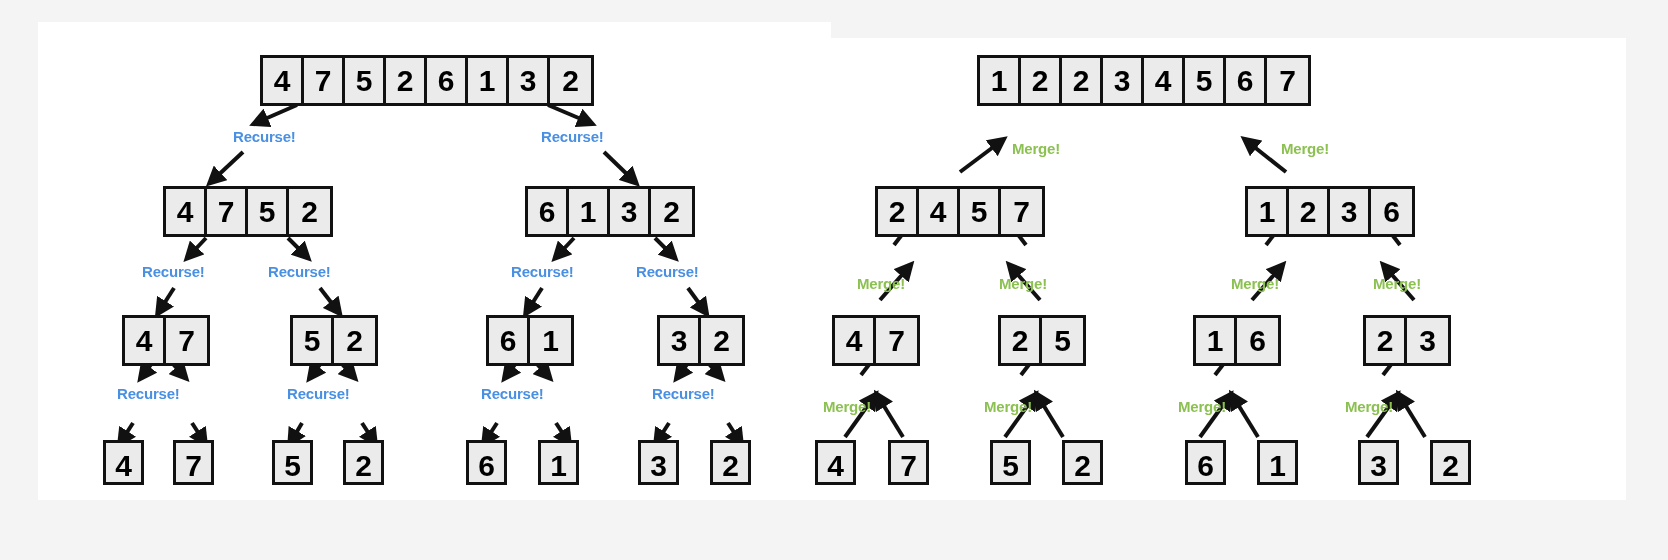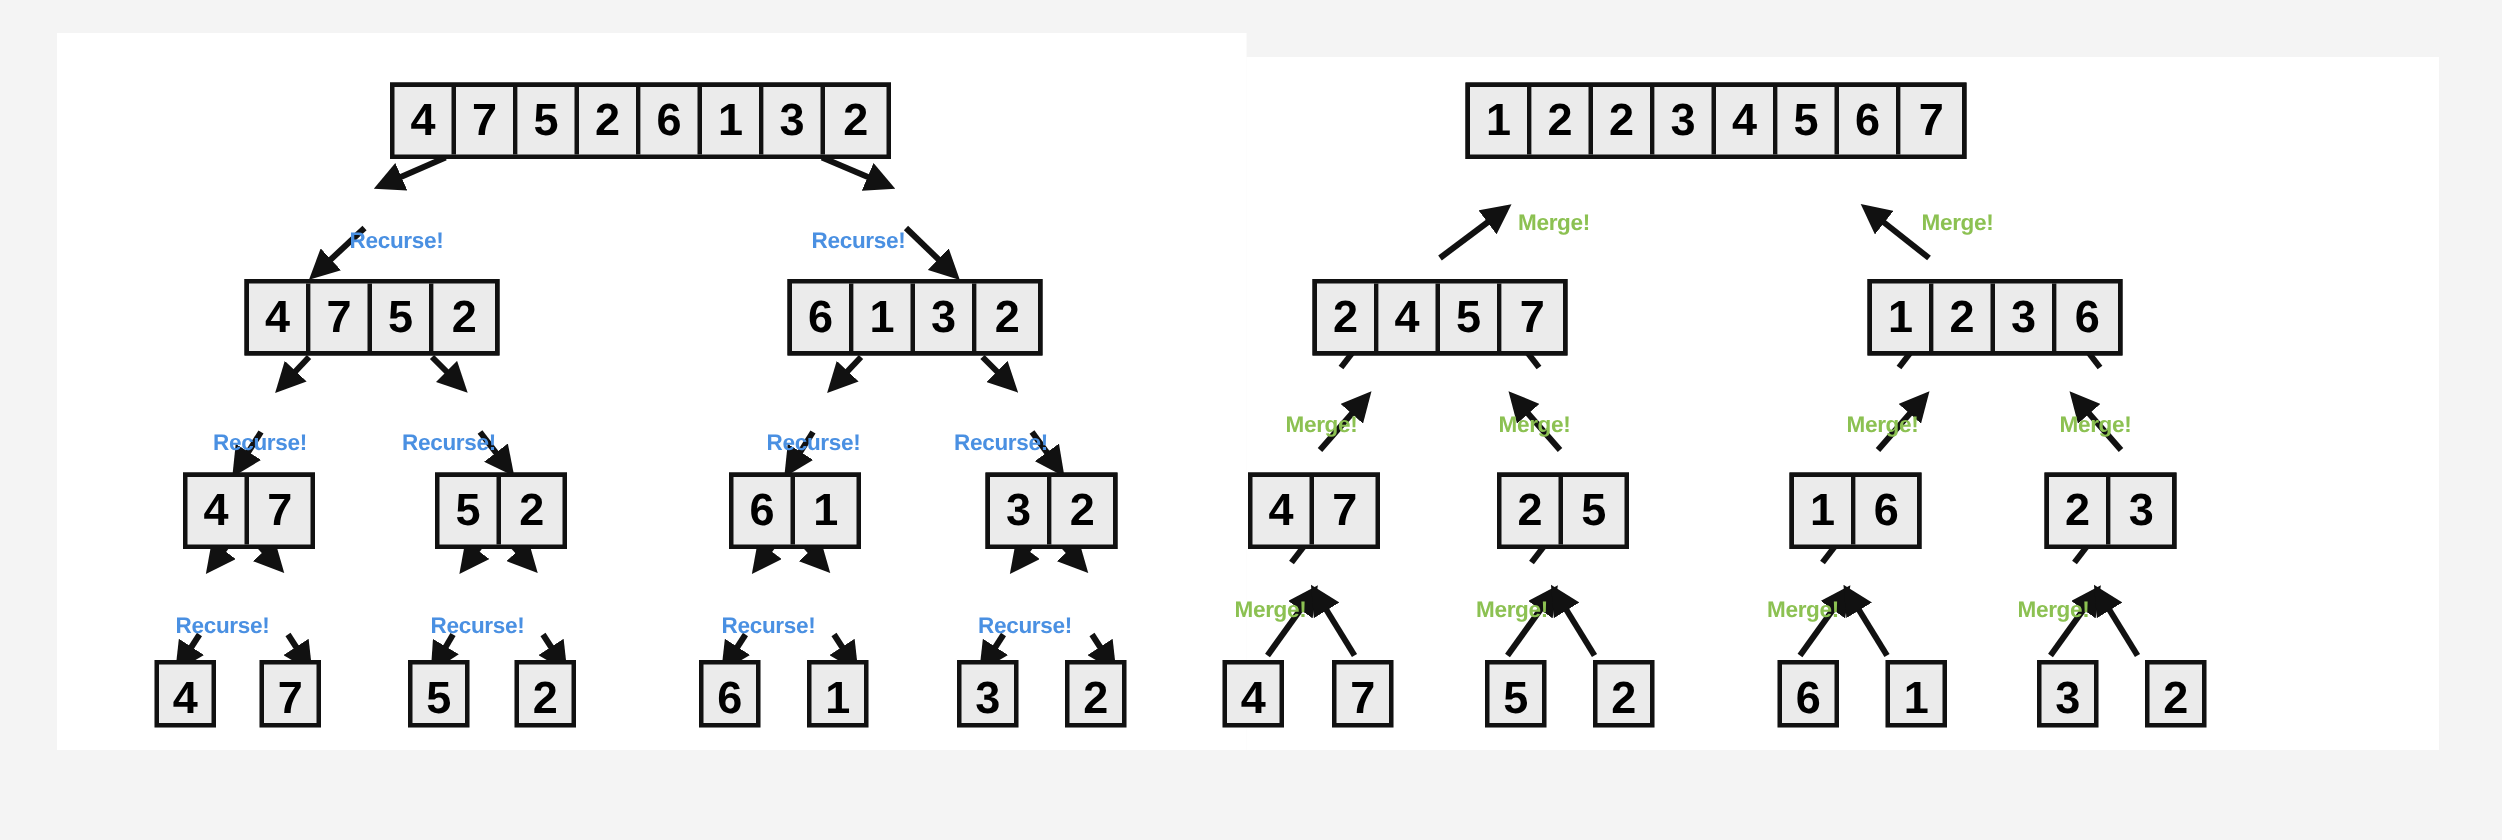--- a/index.html
+++ b/index.html
@@ -53,21 +53,21 @@
   }
 
   
   .lbl{
     position:absolute;
     font-size:15px;
     font-weight:bold;
     white-space:nowrap;
     letter-spacing:-0.2px;
   }
-  .lbl-recurse{ color:#4a90e2;margin-top:24px; }
+  .lbl-recurse{ color:#4a90e2; }
   .lbl-merge{ color:#8cc152; }
 
   
   svg.arrows{
     position:absolute;left:0;top:0;
     width:1668px;height:560px;
     pointer-events:none;
   }
   svg.arrows line{ stroke:#111111; stroke-width:4; }
 </style>

